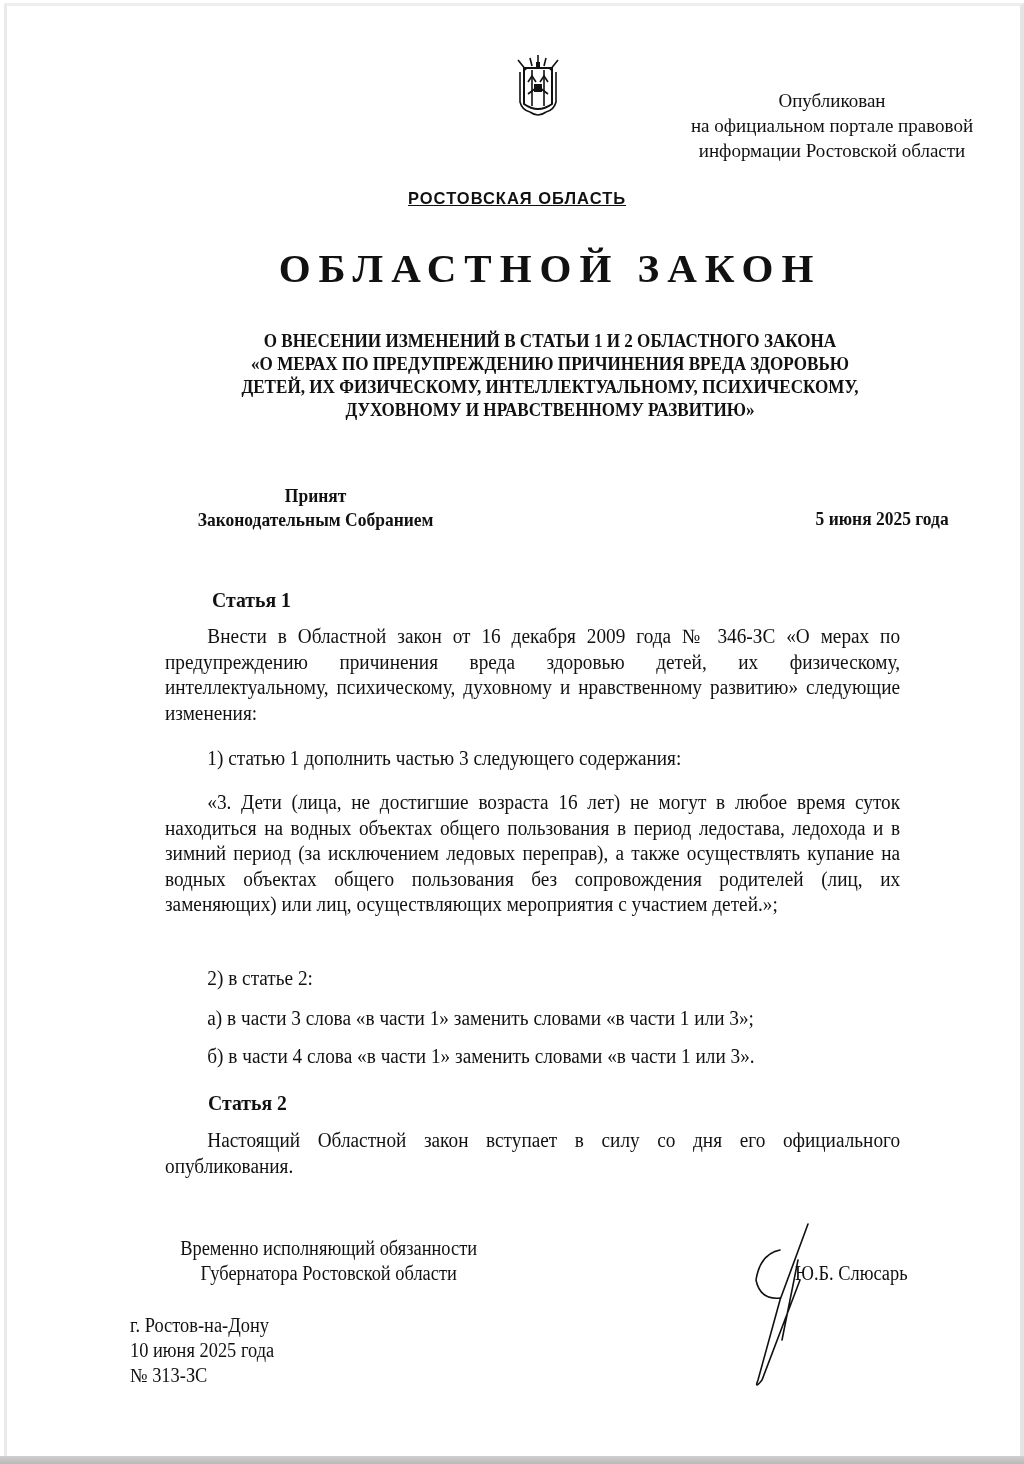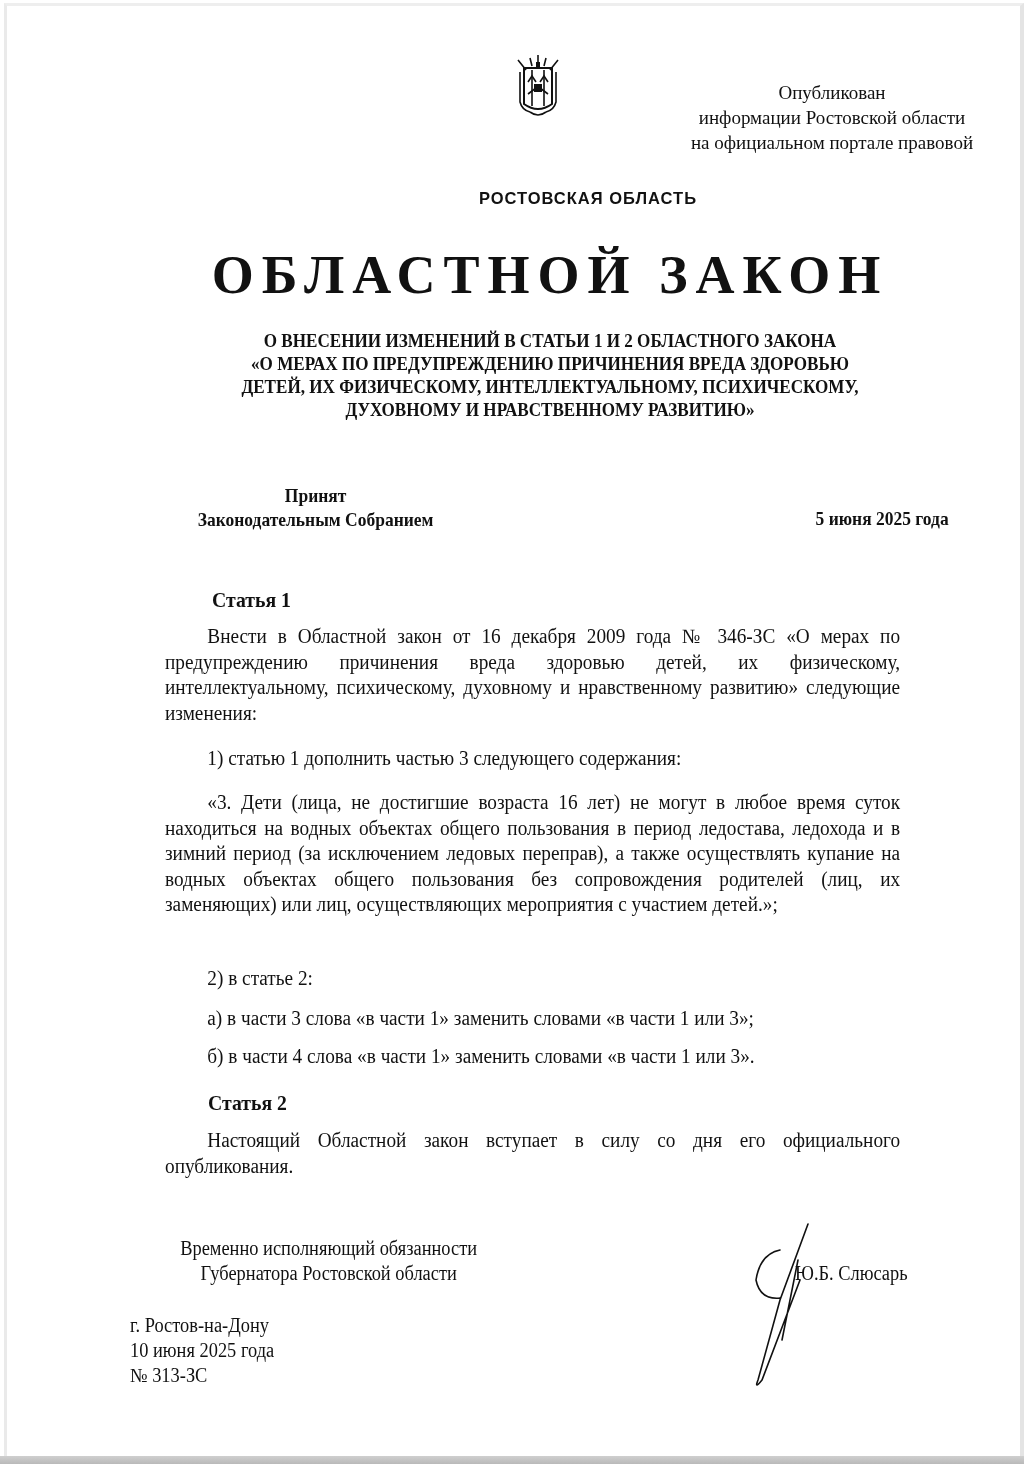--- a/index.html
+++ b/index.html
@@ -14,31 +14,31 @@
     background: #fff;
     border-left: 3px solid #eaeaea; border-top: 3px solid #eeeeee; border-right: 4px solid #e4e4e4;
   }
   .bottom-bar {
     position: absolute; left: 0; top: 1456px; width: 1024px; height: 8px;
     background: linear-gradient(#cfcfcf, #b9b9b9);
   }
   .abs { position: absolute; }
   .emblem { left: 508px; top: 52px; width: 60px; height: 70px; }
   .published {
-    left: 650px; top: 80px; width: 364px; text-align: center;
+    left: 650px; top: 88px; width: 364px; text-align: center;
     font-size: 19px; line-height: 25px;
   }
   .region {
-    left: 387px; top: 189px; width: 310px; text-align: right;
+    left: 408px; top: 189px; width: 310px; text-align: left;
     font-family: "Liberation Sans", "DejaVu Sans", sans-serif;
-    font-weight: bold; font-size: 16.5px; letter-spacing: 1px;
+    font-weight: bold; font-size: 16.5px; letter-spacing: 1px; text-decoration: underline;
   }
   .doctype {
     left: 150px; top: 244px; width: 800px; text-align: center;
-    font-weight: bold; font-size: 54px; letter-spacing: 8px;
+    font-weight: bold; font-size: 41px; letter-spacing: 8px;
   }
   .subtitle {
     left: 150px; top: 329px; width: 800px; text-align: center;
     font-weight: bold; font-size: 19px; line-height: 23px;
     transform: scaleX(0.9); transform-origin: center top;
   }
   .adopted-by {
     left: 150px; top: 484px; width: 360px; text-align: center;
     font-weight: bold; font-size: 19px; line-height: 24px;
     transform: scaleX(0.92); transform-origin: left top;
@@ -84,22 +84,22 @@
     <path d="M20 30 L24 24 L28 30 M32 30 L36 24 L40 30"></path>
     <path d="M20 42 L28 36 M32 36 L40 42"></path>
     <path d="M22 60 Q30 66 38 60"></path>
   </g>
   <rect x="26" y="32" width="8" height="8" fill="#111"></rect>
   <rect x="28" y="10" width="4" height="6" fill="#111"></rect>
 </svg>
 
 <div class="abs published">
   <div>Опубликован</div>
+  <div>на официальном портале правовой</div>
   <div>информации Ростовской области</div>
-  <div>на официальном портале правовой</div>
 </div>
 
 <div class="abs region">РОСТОВСКАЯ ОБЛАСТЬ</div>
 
 <div class="abs doctype">ОБЛАСТНОЙ ЗАКОН</div>
 
 <div class="abs subtitle">
   <div>О ВНЕСЕНИИ ИЗМЕНЕНИЙ В СТАТЬИ 1 И 2 ОБЛАСТНОГО ЗАКОНА</div>
   <div>«О МЕРАХ ПО ПРЕДУПРЕЖДЕНИЮ ПРИЧИНЕНИЯ ВРЕДА ЗДОРОВЬЮ</div>
   <div>ДЕТЕЙ, ИХ ФИЗИЧЕСКОМУ, ИНТЕЛЛЕКТУАЛЬНОМУ, ПСИХИЧЕСКОМУ,</div>

